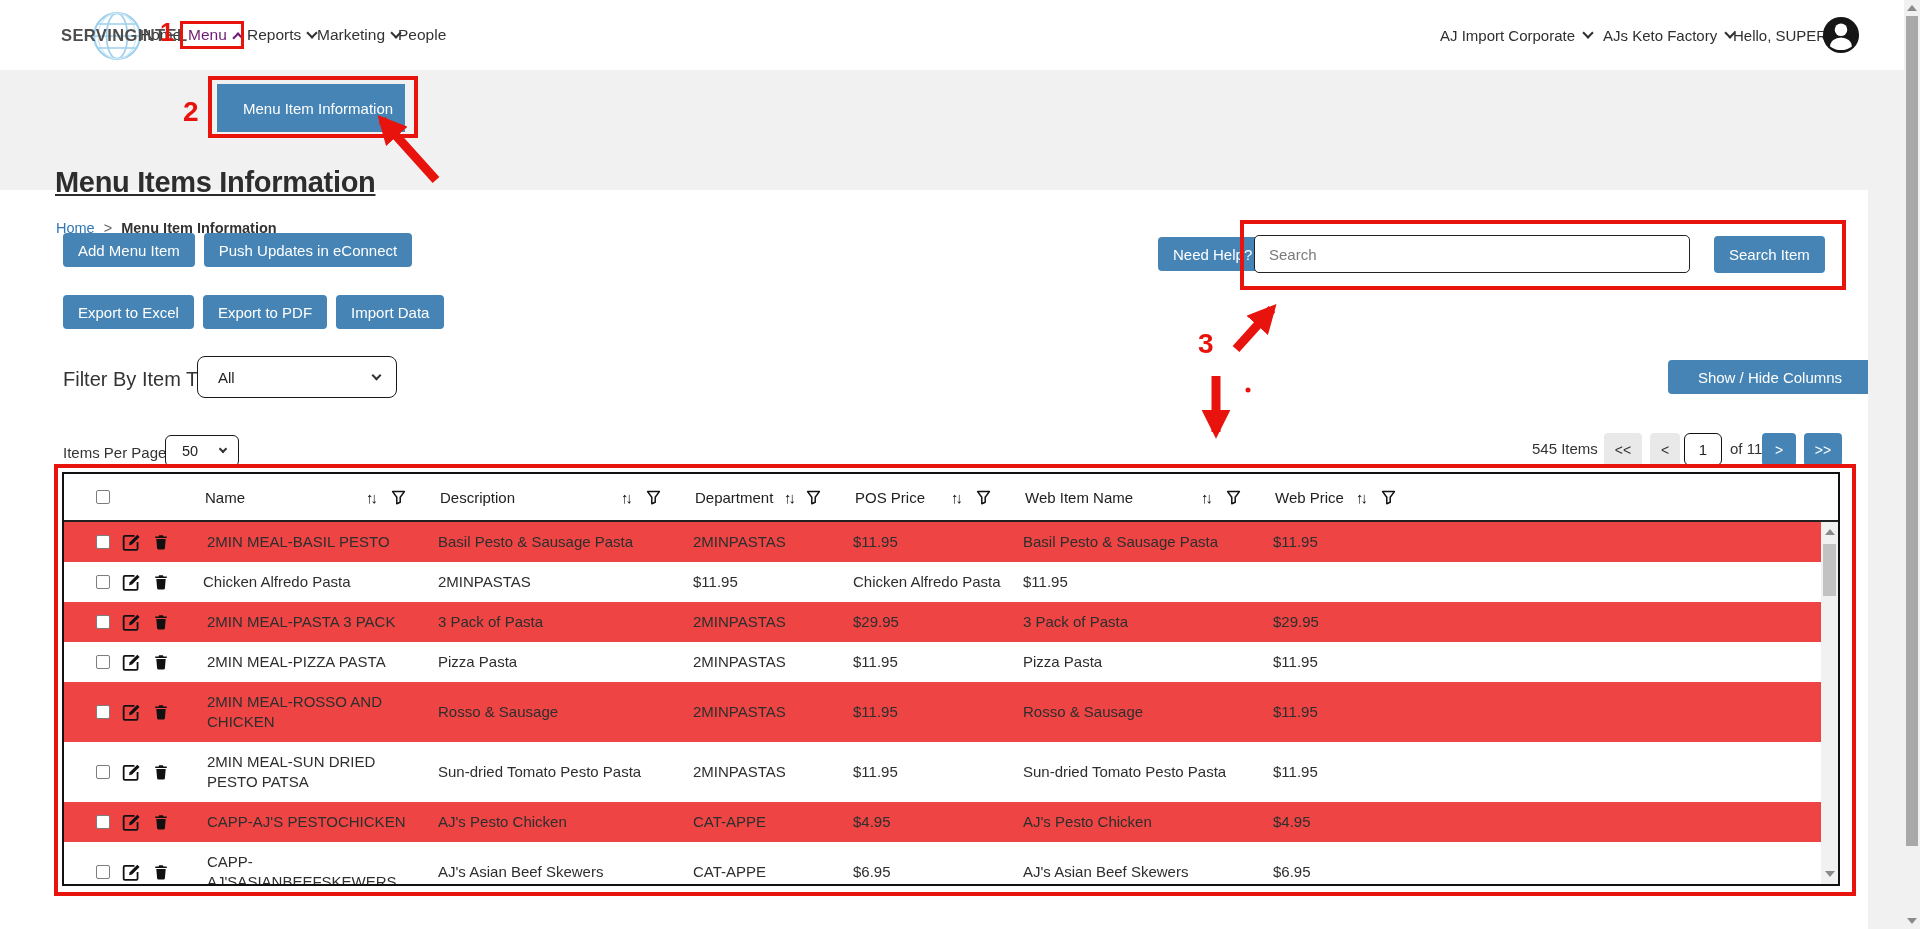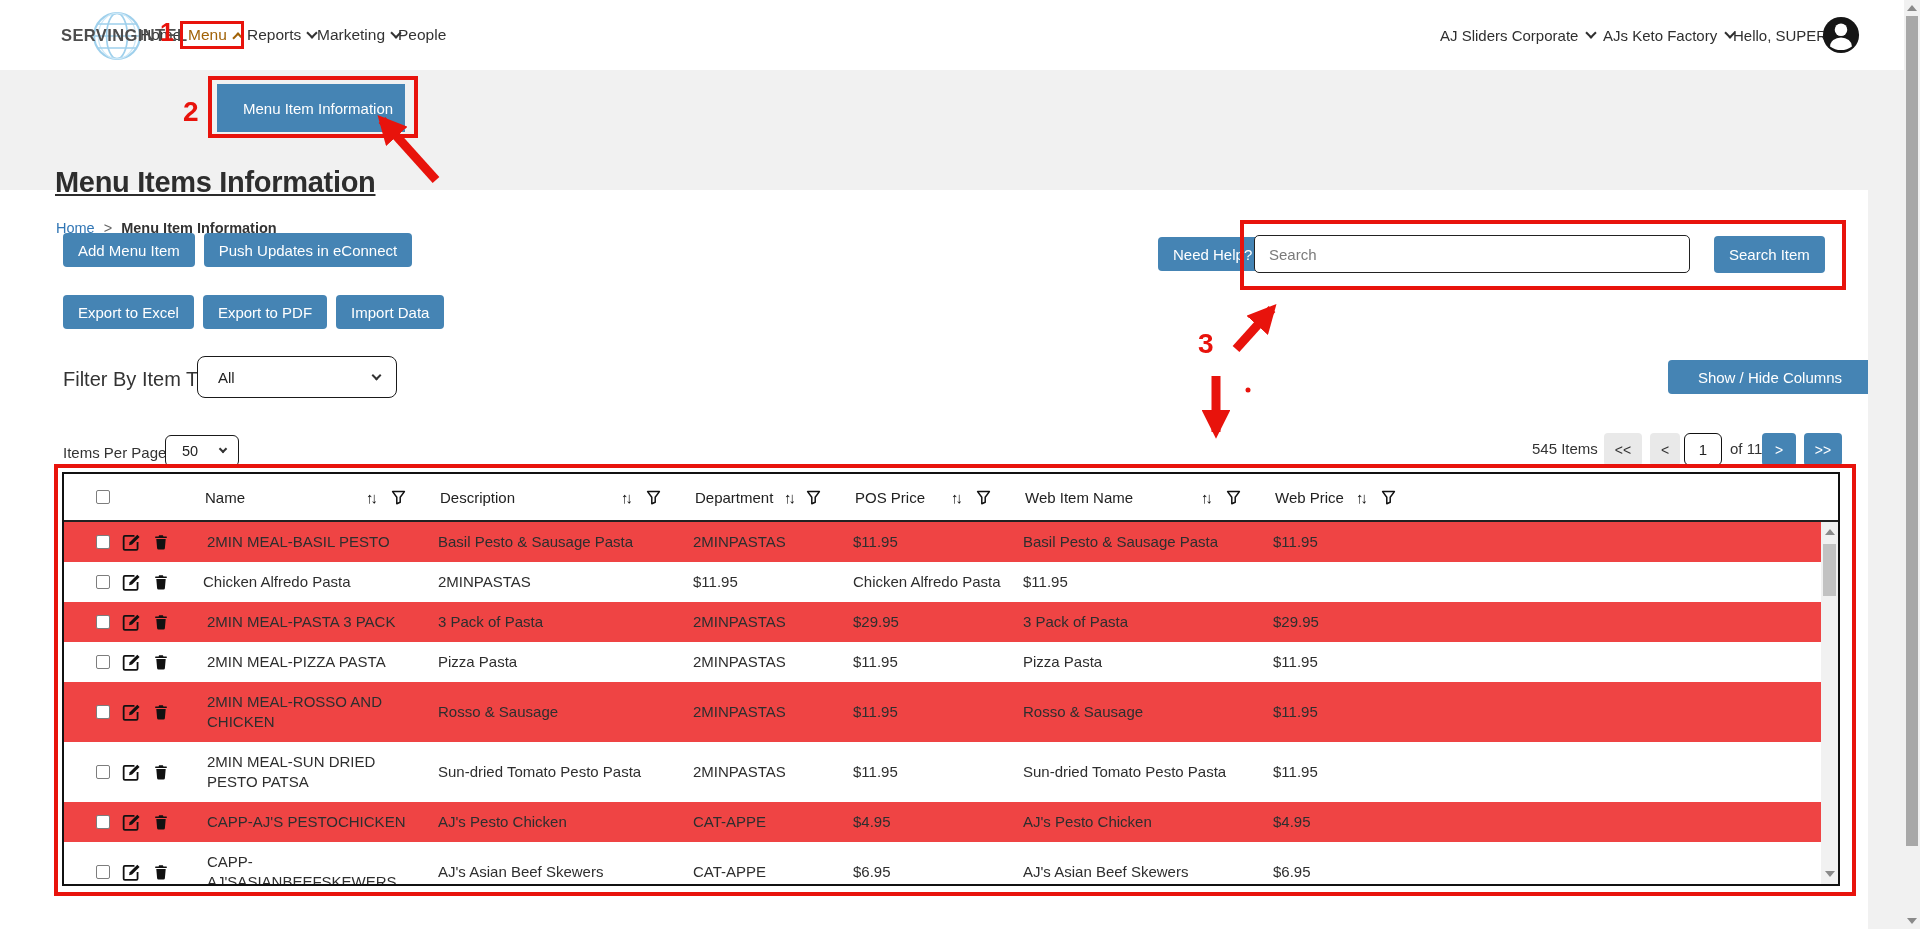--- a/index.html
+++ b/index.html
@@ -7,21 +7,21 @@
   body { font-family:"Liberation Sans", sans-serif; background:#f1f1f1; color:#333; }
   #page-root { position:relative; width:1920px; height:929px; }
 
   
   .navbar { position:absolute; left:0; top:0; width:1904px; height:70px; background:#fff; z-index:5; }
   .brand { position:absolute; left:28px; top:0; height:70px; width:140px;margin-left:33px; }
   .brand svg { position:absolute; left:30px; top:10px; }
   .brand-text { position:absolute; left:0; top:26px; font-size:16.5px; font-weight:700; letter-spacing:.4px; color:#4d4d4d; z-index:2; }
   .nav-link { position:absolute; top:0; height:70px; display:flex; align-items:center; gap:7px;
               font-size:15.5px; color:#333; cursor:pointer; }
-  .nav-link.blue { color:#a16207; }
+  .nav-link.blue { color:#701a75; }
   .nav-right-item { position:absolute; top:0; height:70px; display:flex; align-items:center; gap:9px;
                     font-size:15px; color:#2f2f2f; cursor:pointer; }
   .chev { width:8px; height:8px; border-right:2px solid currentColor; border-bottom:2px solid currentColor;
           transform:rotate(45deg); margin-top:-4px; display:inline-block; }
   .chev.up { transform:rotate(-135deg); margin-top:5px; }
   .avatar { position:absolute; left:1822px; top:16px; width:38px; height:38px; cursor:pointer; }
 
   
   .band { position:absolute; left:0; top:70px; width:1904px; height:120px; background:#f1f1f1; }
   .page-title { position:absolute; left:55px; top:96px; font-size:29px; font-weight:700; color:#2d2d2d; letter-spacing:-.3px; z-index:1;text-decoration:underline; }
@@ -140,21 +140,21 @@
     </a>
     <a class="nav-link" style="left:317px">
       <span>Marketing</span>
       <span class="chev"></span>
     </a>
     <a class="nav-link" style="left:398px">
       <span>People</span>
     </a>
 
     <a class="nav-right-item" style="left:1440px">
-      <span>AJ Sliders Corporate</span>
+      <span>AJ Import Corporate</span>
       <span class="chev"></span>
     </a>
     <a class="nav-right-item" style="left:1603px">
       <span>AJs Keto Factory</span>
       <span class="chev"></span>
     </a>
     <span class="nav-right-item" style="left:1733px">
       <span>Hello, SUPER</span>
     </span>
     <svg class="avatar" viewBox="0 0 40 40">

